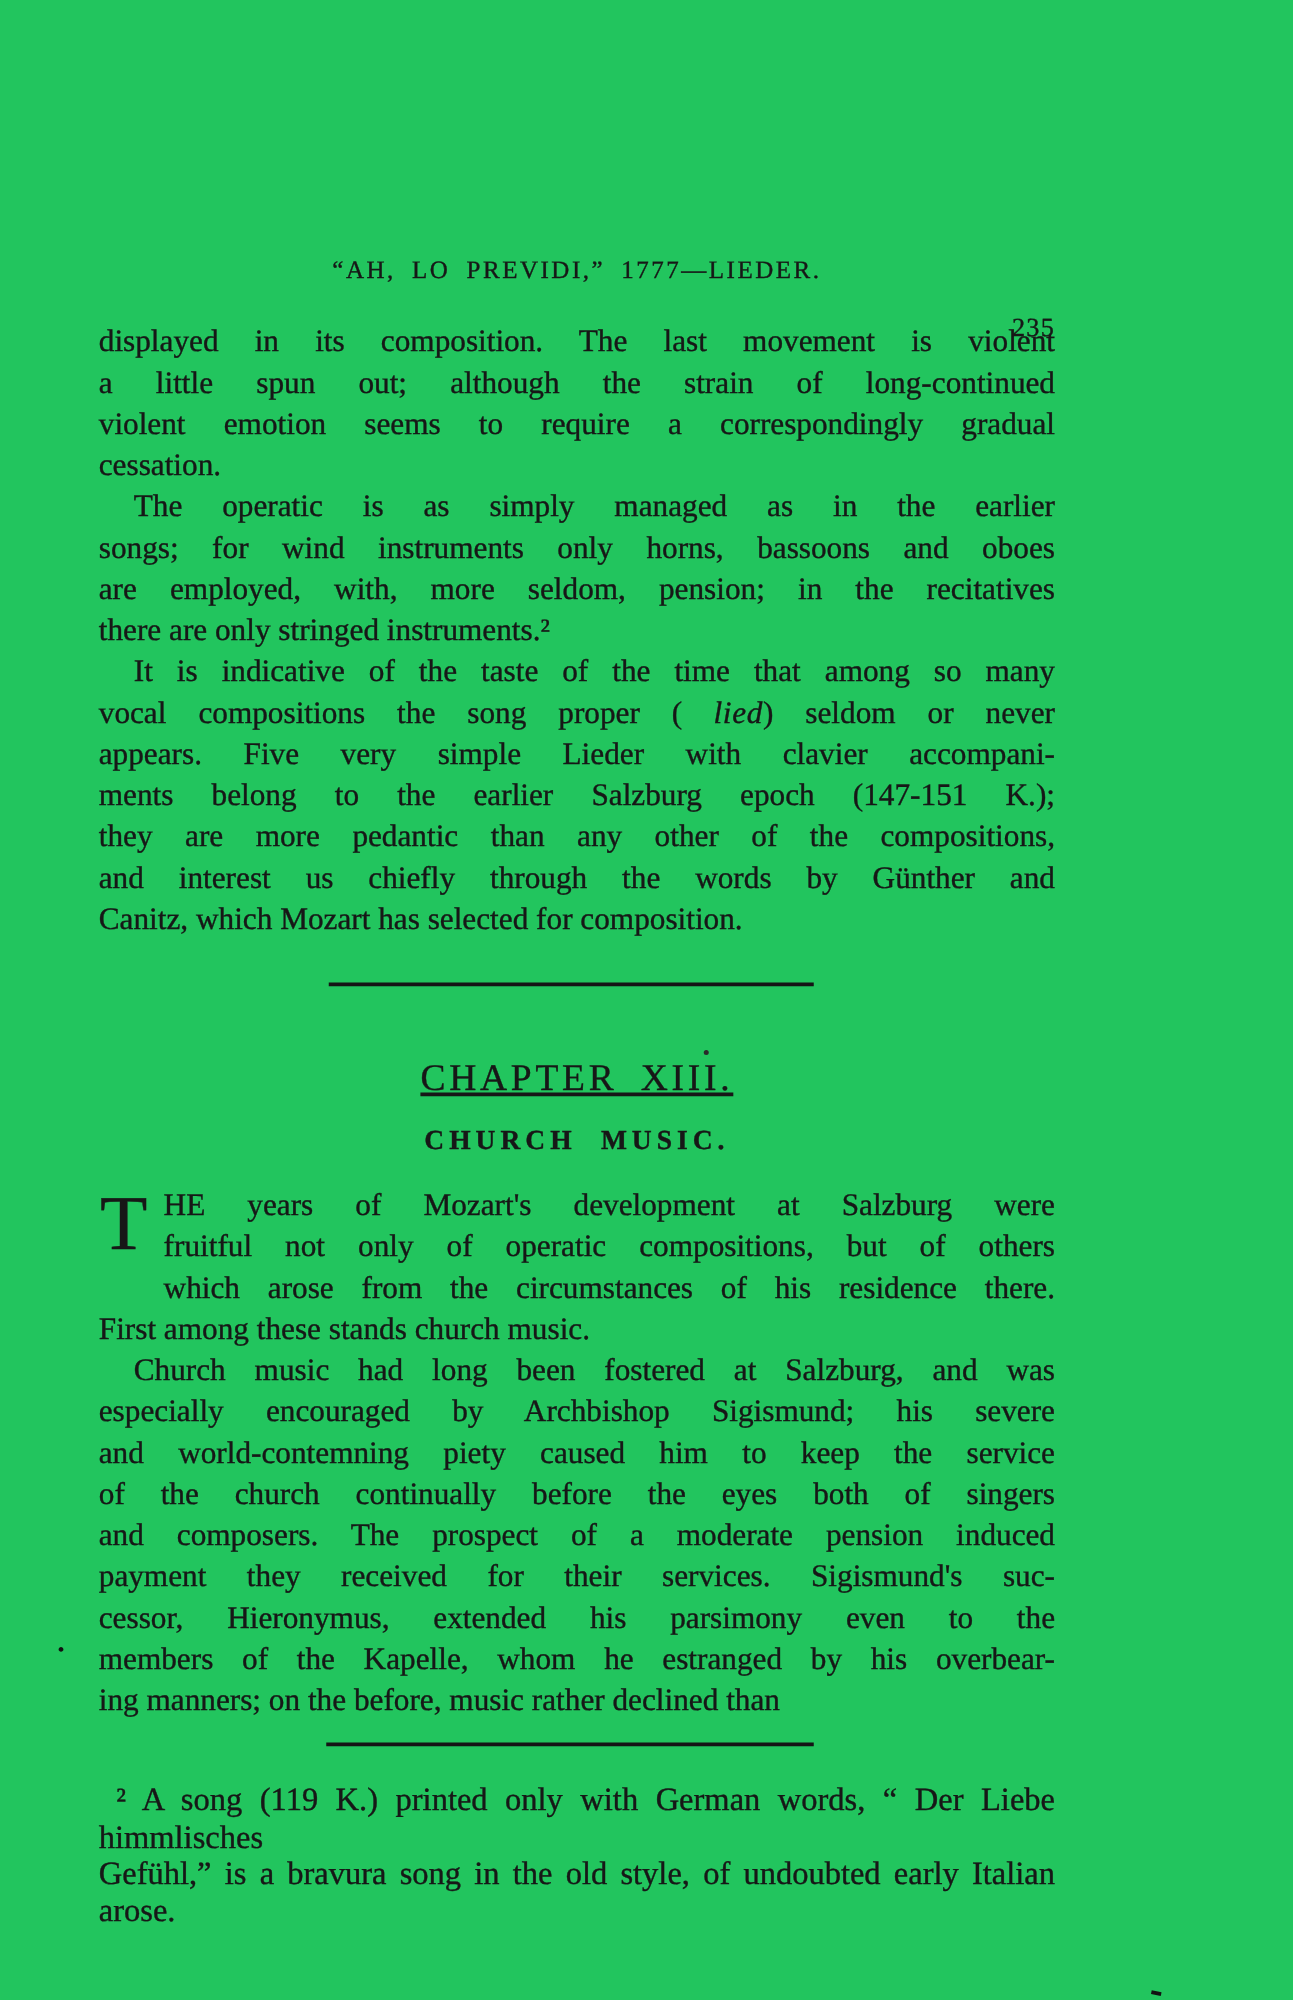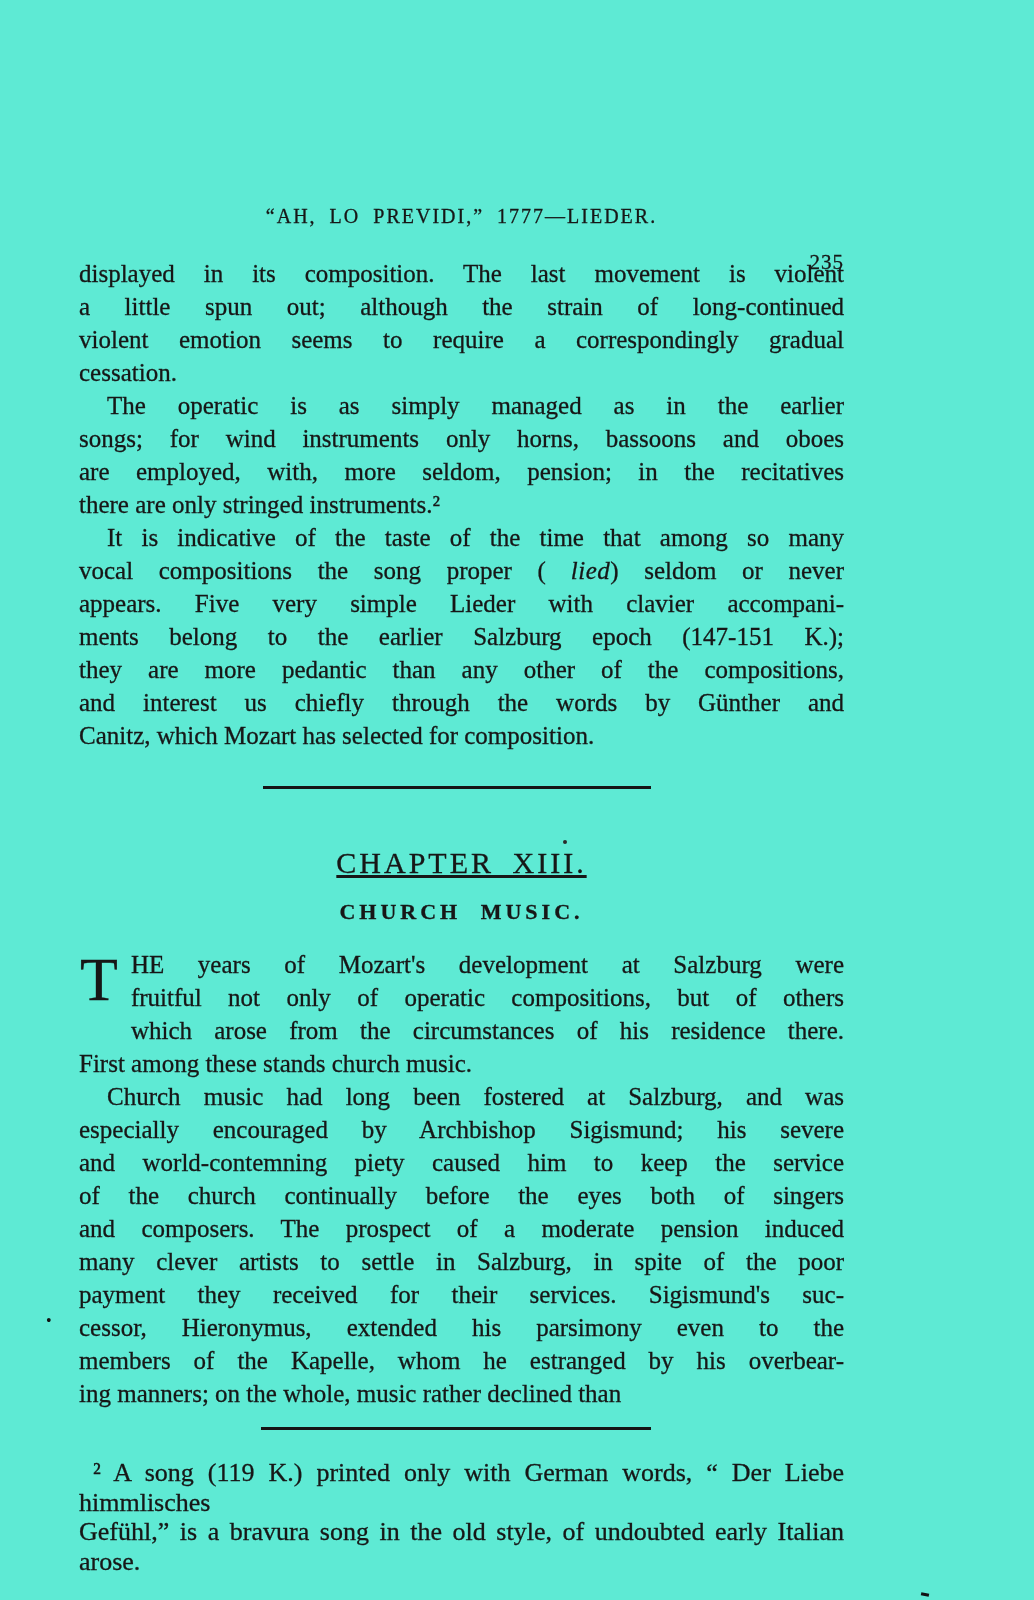--- a/index.html
+++ b/index.html
@@ -4,21 +4,21 @@
 <style>
   html, body { margin: 0; padding: 0; }
   body {
     width: 1034px; height: 1600px;
     background: #ffffff;
     position: relative;
     overflow: hidden;
     font-family: "Liberation Serif", "DejaVu Serif", serif;
     color: #171717;
   }
-  .scan-page { position: absolute; inset: 0; background: #5eead4; }
+  .scan-page { position: absolute; inset: 0; background: #22c55e; }
 
   .text-col {
     position: absolute;
     left: 79px; top: 205px;
     width: 765px;
     -webkit-text-stroke: 0.3px #171717;
   }
 
   
   .running-head {
@@ -149,25 +149,24 @@
           <div class="line jl">fruitful not only of operatic compositions, but of others</div>
           <div class="line jl">which arose from the circumstances of his residence there.</div>
           <div class="line">First among these stands church music.</div>
         </div>
         <div class="para indent">
           <div class="line jl">Church music had long been fostered at Salzburg, and was</div>
           <div class="line jl">especially encouraged by Archbishop Sigismund; his severe</div>
           <div class="line jl">and world-contemning piety caused him to keep the service</div>
           <div class="line jl">of the church continually before the eyes both of singers</div>
           <div class="line jl">and composers. The prospect of a moderate pension induced</div>
-          <div class="line jl">many clever artists to settle in Salzburg, in spite of the poor</div>
           <div class="line jl">payment they received for their services. Sigismund's suc-</div>
           <div class="line jl">cessor, Hieronymus, extended his parsimony even to the</div>
           <div class="line jl">members of the Kapelle, whom he estranged by his overbear-</div>
-          <div class="line">ing manners; on the whole, music rather declined than</div>
+          <div class="line">ing manners; on the before, music rather declined than</div>
         </div>
       </div>
 
     <div class="footnote-rule"></div>
 
     <div id="footnote-section" class="footnote">
         <div class="para indent">
           <div class="line jl">² A song (119 K.) printed only with German words, “ Der Liebe himmlisches</div>
           <div class="line jl">Gefühl,” is a bravura song in the old style, of undoubted early Italian</div>
           <div class="line">arose.</div>

